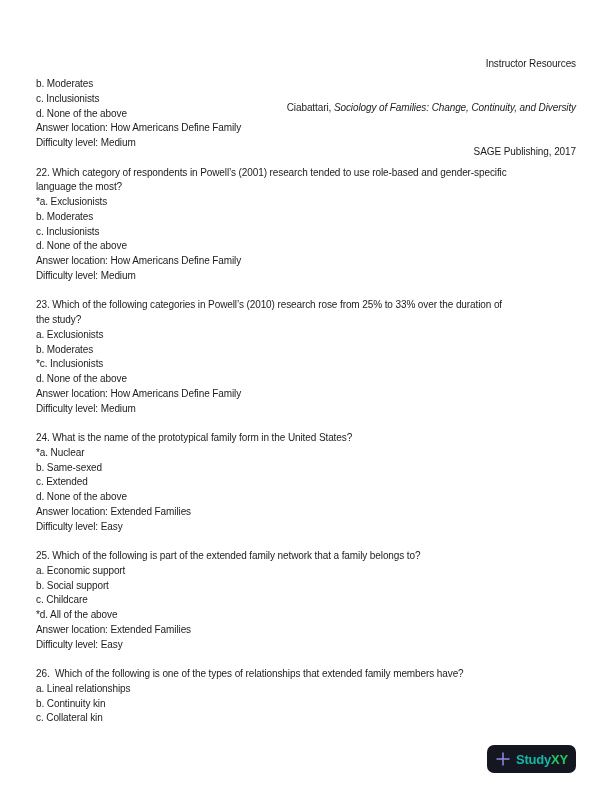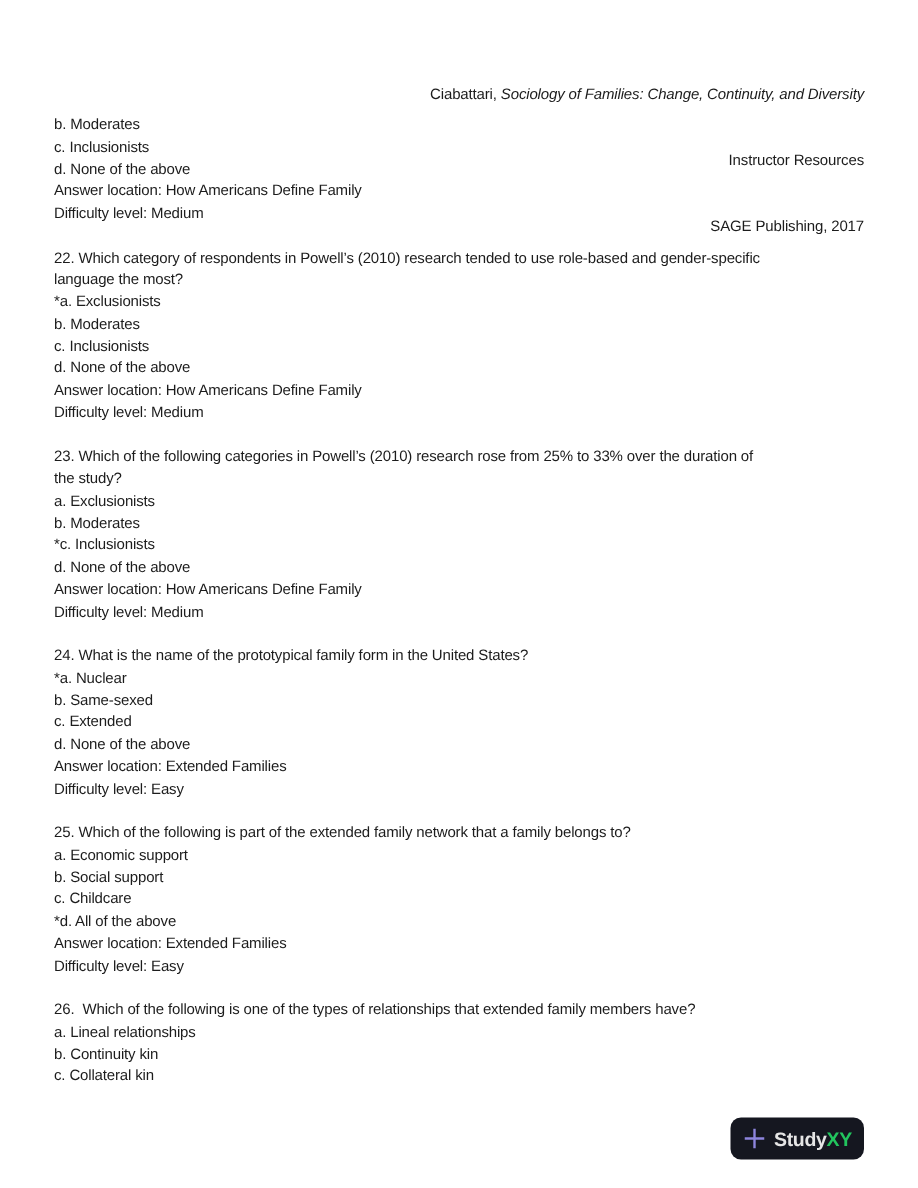--- a/index.html
+++ b/index.html
@@ -57,35 +57,35 @@
     letter-spacing: -0.2px;
     white-space: nowrap;
   }
 </style>
 </head>
 <body>
 
 <div class="page">
 
   <div class="doc-header">
+    <div class="line">Instructor Resources</div>
     <div class="line"><span>Ciabattari, </span><span class="italic">Sociology of Families: Change, Continuity, and Diversity</span></div>
-    <div class="line">Instructor Resources</div>
     <div class="line">SAGE Publishing, 2017</div>
   </div>
 
   <div class="body-text">
       <div class="block">
         <div class="line">b. Moderates</div>
         <div class="line">c. Inclusionists</div>
         <div class="line">d. None of the above</div>
         <div class="line">Answer location: How Americans Define Family</div>
         <div class="line">Difficulty level: Medium</div>
       </div>
       <div class="block">
-        <div class="line">22. Which category of respondents in Powell’s (2010) research tended to use role-based and gender-specific</div>
+        <div class="line">22. Which category of respondents in Powell’s (2001) research tended to use role-based and gender-specific</div>
         <div class="line">language the most?</div>
         <div class="line">*a. Exclusionists</div>
         <div class="line">b. Moderates</div>
         <div class="line">c. Inclusionists</div>
         <div class="line">d. None of the above</div>
         <div class="line">Answer location: How Americans Define Family</div>
         <div class="line">Difficulty level: Medium</div>
       </div>
       <div class="block">
         <div class="line">23. Which of the following categories in Powell’s (2010) research rose from 25% to 33% over the duration of</div>
@@ -123,16 +123,16 @@
       </div>
     </div>
 
   <div class="brand-badge" style="background: rgb(21, 23, 32);">
     <span class="plus-wrap">
       <svg width="16" height="16" viewBox="0 0 16 16" aria-hidden="true">
         <line x1="8" y1="1.5" x2="8" y2="14.5" stroke-width="1.6" class="plus-stroke" stroke="#8d85dd"></line>
         <line x1="1.5" y1="8" x2="14.5" y2="8" stroke-width="1.6" class="plus-stroke" stroke="#8d85dd"></line>
       </svg>
     </span>
-    <span class="brand-text"><span style="color: #e5e5e5;">Study</span><span class="accent" style="color: #22c55e;">XY</span></span>
+    <span class="brand-text"><span style="color: #14b8a6;">Study</span><span class="accent" style="color: #22c55e;">XY</span></span>
   </div>
 
 </div>
 
 </body></html>

